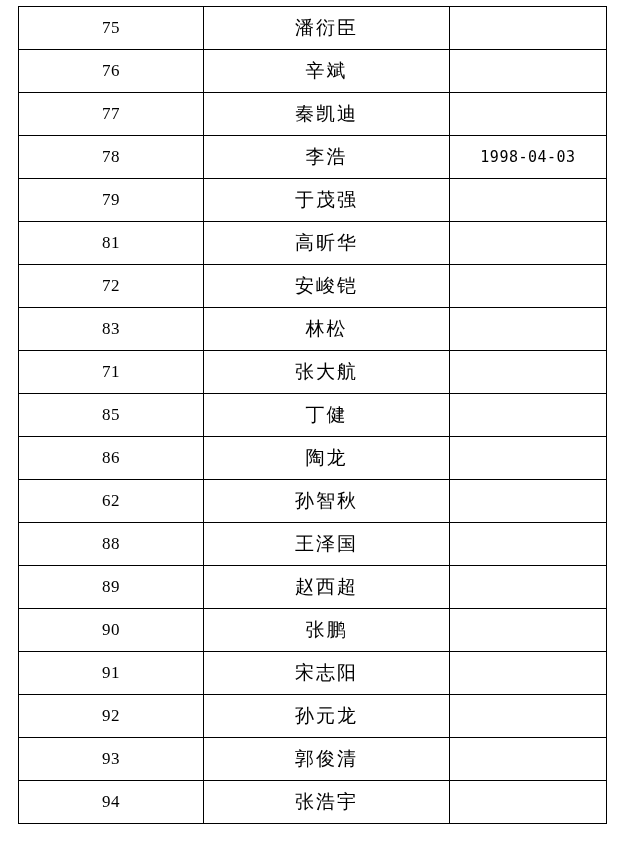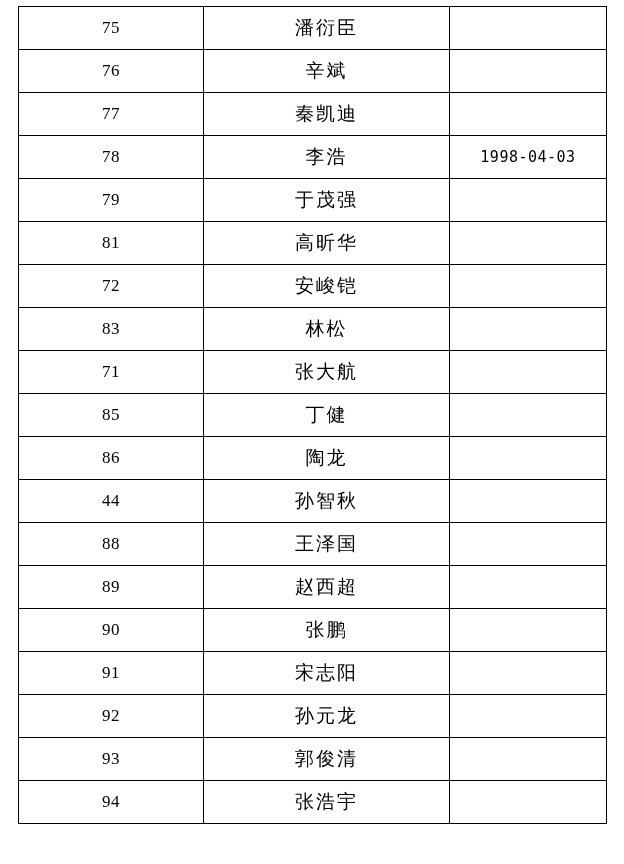--- a/index.html
+++ b/index.html
@@ -113,21 +113,21 @@
           <td class="idx">85</td>
           <td class="name">丁健</td>
           <td class="date"></td>
         </tr>
         <tr>
           <td class="idx">86</td>
           <td class="name">陶龙</td>
           <td class="date"></td>
         </tr>
         <tr>
-          <td class="idx">44</td>
+          <td class="idx">62</td>
           <td class="name">孙智秋</td>
           <td class="date"></td>
         </tr>
         <tr>
           <td class="idx">88</td>
           <td class="name">王泽国</td>
           <td class="date"></td>
         </tr>
         <tr>
           <td class="idx">89</td>

